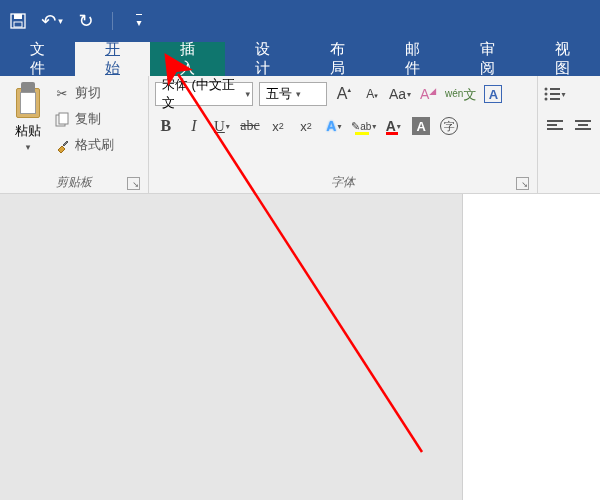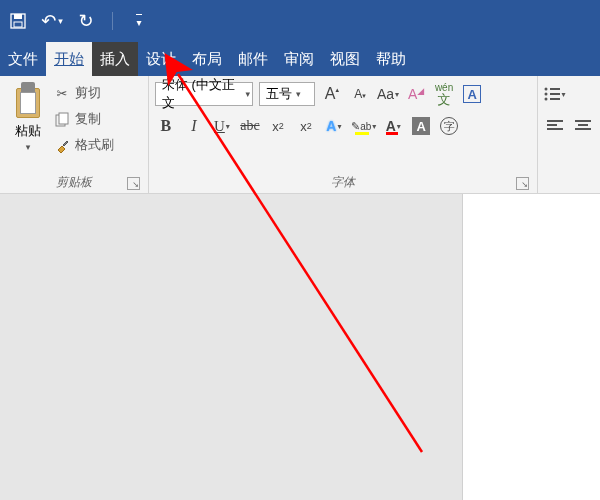--- a/index.html
+++ b/index.html
@@ -36,35 +36,35 @@
     margin: 0 2px;
   }
   
   .tabrow {
     height: 34px;
     background: #2b579a;
     display: flex;
     align-items: stretch;
   }
   .tab {
-    padding: 0 8px;
+    padding: 0 30px;
     display: flex;
     align-items: center;
     color: #fff;
     font-size: 15px;
     cursor: pointer;
     position: relative;
   }
   .tab.active {
     background: #f3f3f3;
     color: #2b579a;
     text-decoration: underline;
   }
   .tab.hover {
-    background: #404040;
+    background: #0f766e;
   }
   
   .ribbon {
     height: 118px;
     background: #f3f3f3;
     border-bottom: 1px solid #d4d4d4;
     display: flex;
     position: relative;
   }
   .group {
@@ -265,41 +265,41 @@
     <div class="dlg-launcher">↘</div>
   </div>
 
   <div class="group font-group" style="width:392px">
     <div class="group-body">
       <div class="row">
         <div class="combo" style="width:98px">
           <span>宋体 (中文正文</span>
             <span class="dd">▾</span>
         </div>
-        <div class="combo" style="width:56px">
+        <div class="combo" style="width:68px">
           <span>五号</span>
             <span class="dd">▾</span>
         </div>
         <div class="fg-btn">
             <span style="font-size:16px;">A</span>
             <span style="font-size:7px;position:relative;top:-4px;">▴</span>
           </div>
         <div class="fg-btn">
             <span style="font-size:12px;">A</span>
             <span style="font-size:7px;position:relative;top:2px;">▾</span>
           </div>
         <div class="fg-btn">
             <span>Aa</span>
             <span class="dd">▾</span>
           </div>
         <div class="fg-btn" style="color:#d06aa0;">
             <span>A</span>
             <span style="font-size:9px;color:#d06aa0;position:relative;top:-3px;">◢</span>
           </div>
-        <div class="fg-btn" style="color:#4a7a3a;font-size:10px;flex-direction:column;line-height:1;">
+        <div class="fg-btn" style="color:#4a7a3a;font-size:10px;flex-direction:row;line-height:1;">
             <span>wén</span>
             <span style="font-size:13px;">文</span>
           </div>
         <div class="fg-btn">
             <span class="box-a">A</span>
           </div>
       </div>
       <div class="row">
         <div class="fg-btn bold">B</div>
         <div class="fg-btn italic">I</div>

